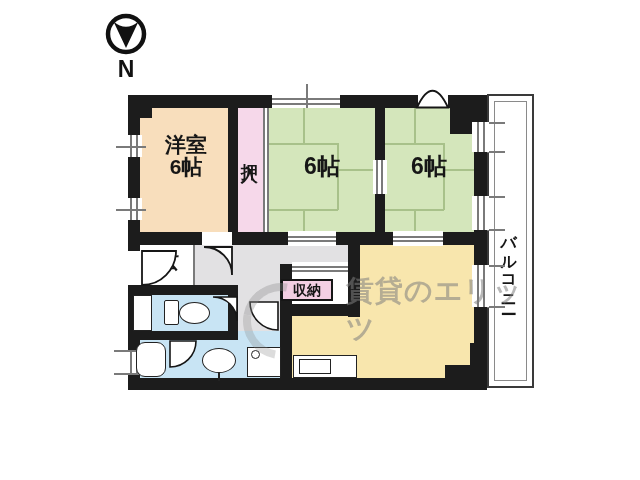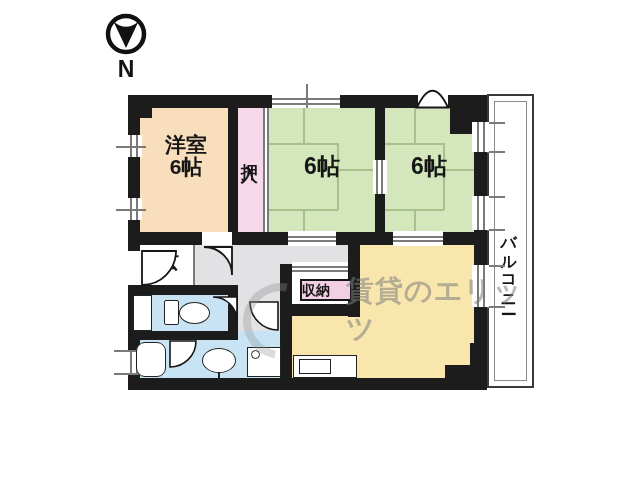--- a/index.html
+++ b/index.html
@@ -168,18 +168,18 @@
   </svg>
 
   <div class="lbl" style="left:146px;top:134px;width:80px;text-align:center;font-size:21px;">
     <span>洋室</span><br>
     <span>6帖</span>
   </div>
   <div class="lbl vtext" style="left:240px;top:150px;font-size:17px;letter-spacing:2px;">押入</div>
   <div class="lbl" style="left:277px;top:154px;width:90px;text-align:center;font-size:23px;">6帖</div>
   <div class="lbl" style="left:384px;top:154px;width:90px;text-align:center;font-size:23px;">6帖</div>
   <div class="lbl" style="left:160px;top:252px;font-size:19px;">玄</div>
-  <div class="lbl" style="left:300px;top:279px;width:52px;height:22px;background:#f3cfe3;border:2px solid #161616;
-              box-sizing:border-box;font-size:14px;line-height:19px;z-index:20;">収納</div>
+  <div class="lbl" style="left:281px;top:279px;width:52px;height:22px;background:#f3cfe3;border:2px solid #161616;
+              box-sizing:border-box;text-align:center;font-size:14px;line-height:19px;z-index:20;">収納</div>
 
   <div id="watermark">賃貸のエリッツ</div>
   <div id="wmSwirl"></div>
 </div>
 
 </body></html>

